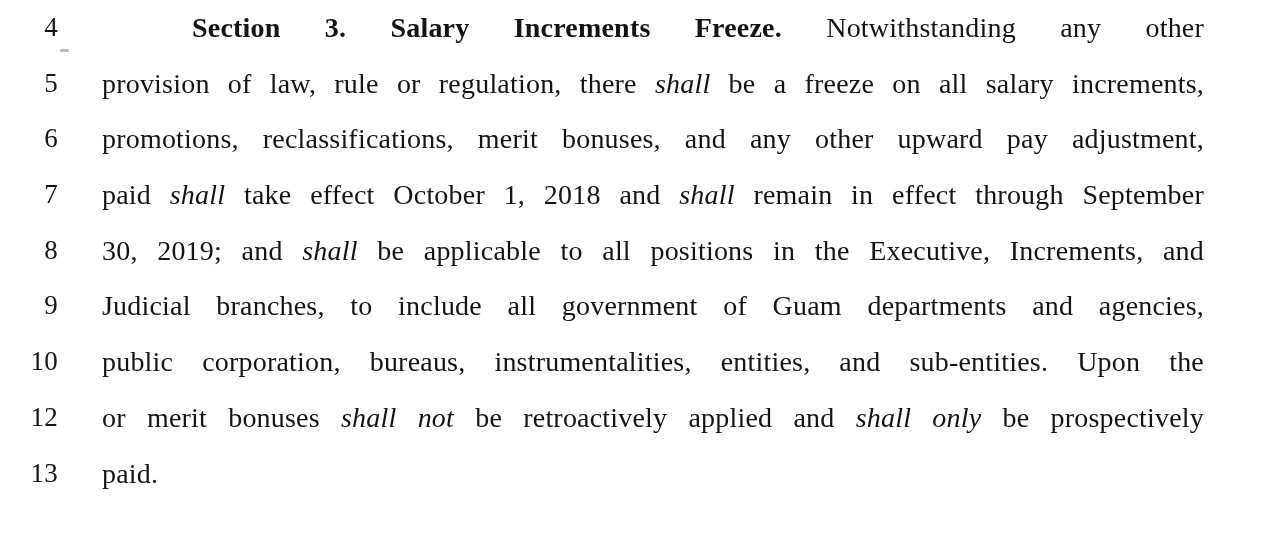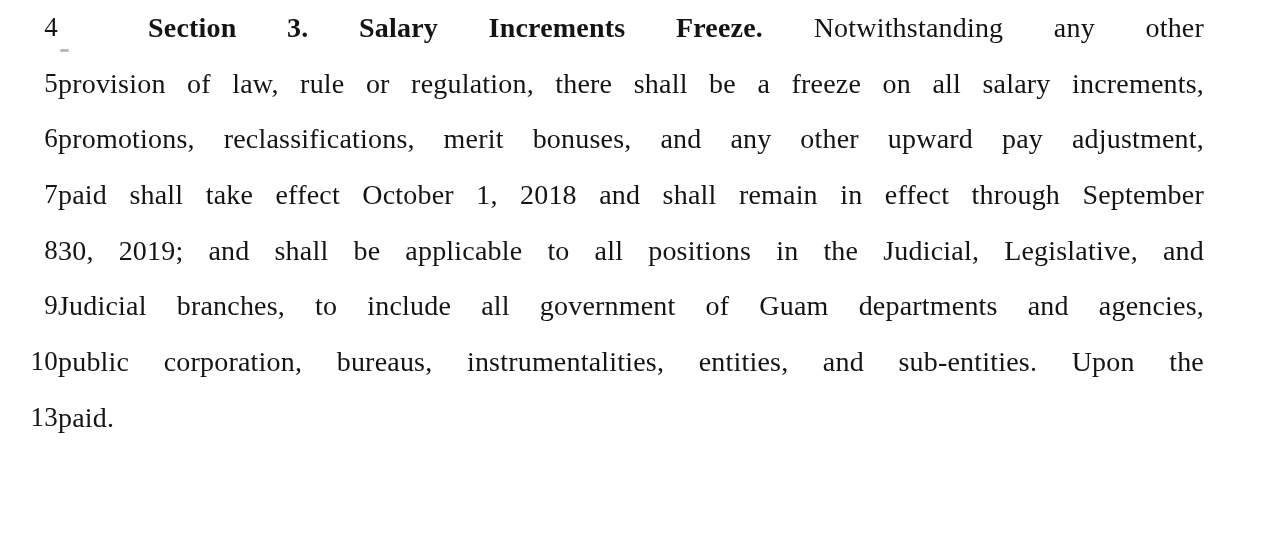--- a/index.html
+++ b/index.html
@@ -32,33 +32,34 @@
     letter-spacing: 0.2px;
   }
   .lineno {
     flex: none;
     width: 58px;
     text-align: right;
     font-size: 27px;
   }
   .linetext {
     flex: 1;
+    margin-left: 44px;
     text-align: justify;
     text-align-last: justify;
     white-space: normal;
   }
   .linetext.nojustify {
     text-align: center;
     text-align-last: left;
   }
   .linetext.indent {
     text-indent: 90px;
   }
   .seg.bold { font-weight: bold; }
-  .seg.italic { }
+  .seg.italic { font-style: italic; }
   .scan-artifact {
     position: absolute;
     left: 60px;
     top: 49px;
     width: 9px;
     height: 3px;
     background: #b9b9b9;
     border-radius: 2px;
   }
 </style>
@@ -83,33 +84,37 @@
     <span class="linetext"><span class="seg normal">promotions, reclassifications, merit bonuses, and any other upward pay adjustment,</span></span>
   </div>
 
   <div class="line">
     <span class="lineno">7</span>
     <span class="linetext"><span class="seg normal">paid </span><span class="seg italic">shall</span><span class="seg normal"> take effect October 1, 2018 and </span><span class="seg italic">shall</span><span class="seg normal"> remain in effect through September</span></span>
   </div>
 
   <div class="line">
     <span class="lineno">8</span>
-    <span class="linetext"><span class="seg normal">30, 2019; and </span><span class="seg italic">shall</span><span class="seg normal"> be applicable to all positions in the Judicial, Legislative, and</span></span>
+    <span class="linetext"><span class="seg normal">30, 2019; and </span><span class="seg italic">shall</span><span class="seg normal"> be applicable to all positions in the Executive, Increments, and</span></span>
   </div>
 
   <div class="line">
     <span class="lineno">9</span>
     <span class="linetext"><span class="seg normal">Judicial branches, to include all government of Guam departments and agencies,</span></span>
   </div>
 
   <div class="line">
     <span class="lineno">10</span>
     <span class="linetext"><span class="seg normal">public corporation, bureaus, instrumentalities, entities, and sub-entities. Upon the</span></span>
   </div>
 
 
+  <div class="line">
+    <span class="lineno">12</span>
+    <span class="linetext"><span class="seg normal">or merit bonuses </span><span class="seg italic">shall not</span><span class="seg normal"> be retroactively applied and </span><span class="seg italic">shall only</span><span class="seg normal"> be prospectively</span></span>
+  </div>
 
   <div class="line">
     <span class="lineno">13</span>
     <span class="linetext nojustify"><span class="seg normal">paid.</span></span>
   </div>
 </div>
 </div>
 
 </body></html>

